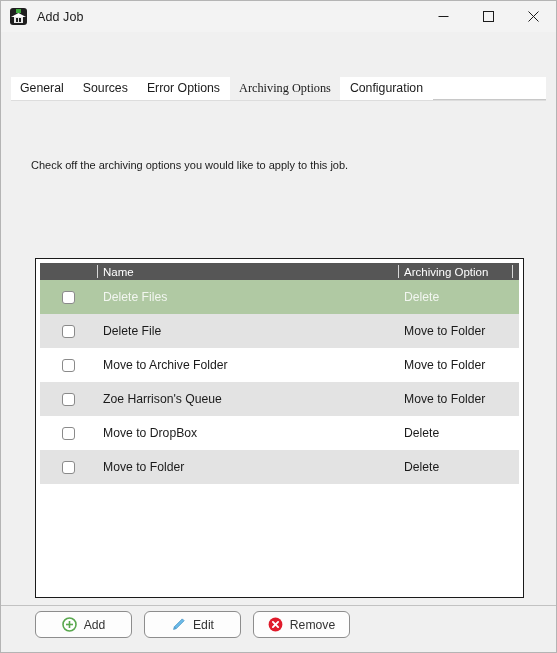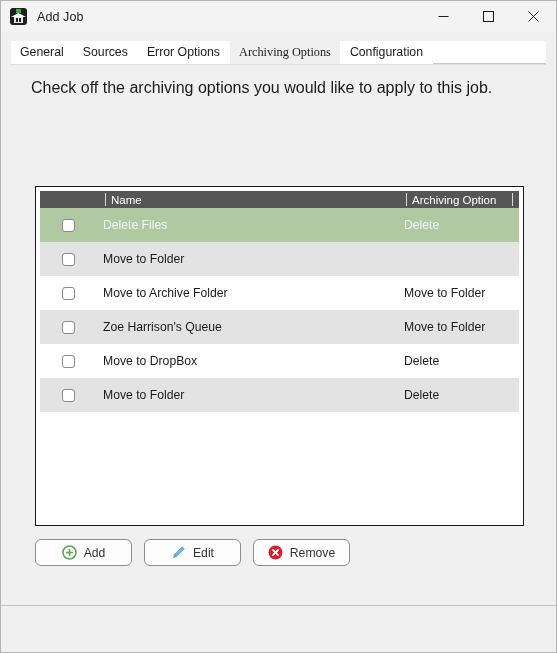--- a/index.html
+++ b/index.html
@@ -15,20 +15,21 @@
   }
   #window {
     position: relative;
     width: 557px;
     height: 653px;
     box-sizing: border-box;
     background: #f0f0f0;
     border: 1px solid #b4b4b4;
     display: flex;
     flex-direction: column;
+    gap: 36px;
   }
 
   
   #titlebar {
     height: 31px;
     min-height: 31px;
     background: #f3f3f3;
     display: flex;
     align-items: center;
     position: relative;
@@ -133,23 +134,23 @@
 
   
   #page {
     flex: 1 1 auto;
     position: relative;
     background: #f0f0f0;
     padding: 0 10px;
     box-sizing: border-box;
   }
   #instruction {
-    font-size: 16px;
+    font-size: 11px;
     color: #1b1b1b;
-    margin: 14px 0 0 20px;
+    margin: 22px 0 0 20px;
   }
 
   
   #listbox {
     position: absolute;
     left: 34px;
     top: 121px;
     width: 489px;
     height: 340px;
     box-sizing: border-box;
@@ -182,21 +183,21 @@
   }
   .hdr-cell::before {
     content: "";
     position: absolute;
     left: 1px;
     top: 2px;
     bottom: 2px;
     width: 1px;
     background: #d8d8d8;
   }
-  .hdr-name { flex: 0 0 301px; width: 301px; margin-left: 8px; }
+  .hdr-name { flex: 0 0 301px; width: 301px; }
   .hdr-opt  { flex: 1 1 auto; }
   #hdr-endmark {
     position: absolute;
     right: 6px;
     top: 2px;
     bottom: 2px;
     width: 1px;
     background: #d8d8d8;
   }
 
@@ -376,20 +377,21 @@
             <span class="cbx"></span>
           </div>
         <div class="cell-name">Delete Files</div>
         <div class="cell-opt">Delete</div>
       </div>
 
       <div class="row alt">
         <div class="cell-check">
             <span class="cbx"></span>
           </div>
+        <div class="cell-name">Delete File</div>
         <div class="cell-opt">Move to Folder</div>
       </div>
 
       <div class="row plain">
         <div class="cell-check">
             <span class="cbx"></span>
           </div>
         <div class="cell-name">Move to Archive Folder</div>
         <div class="cell-opt">Move to Folder</div>
       </div>

